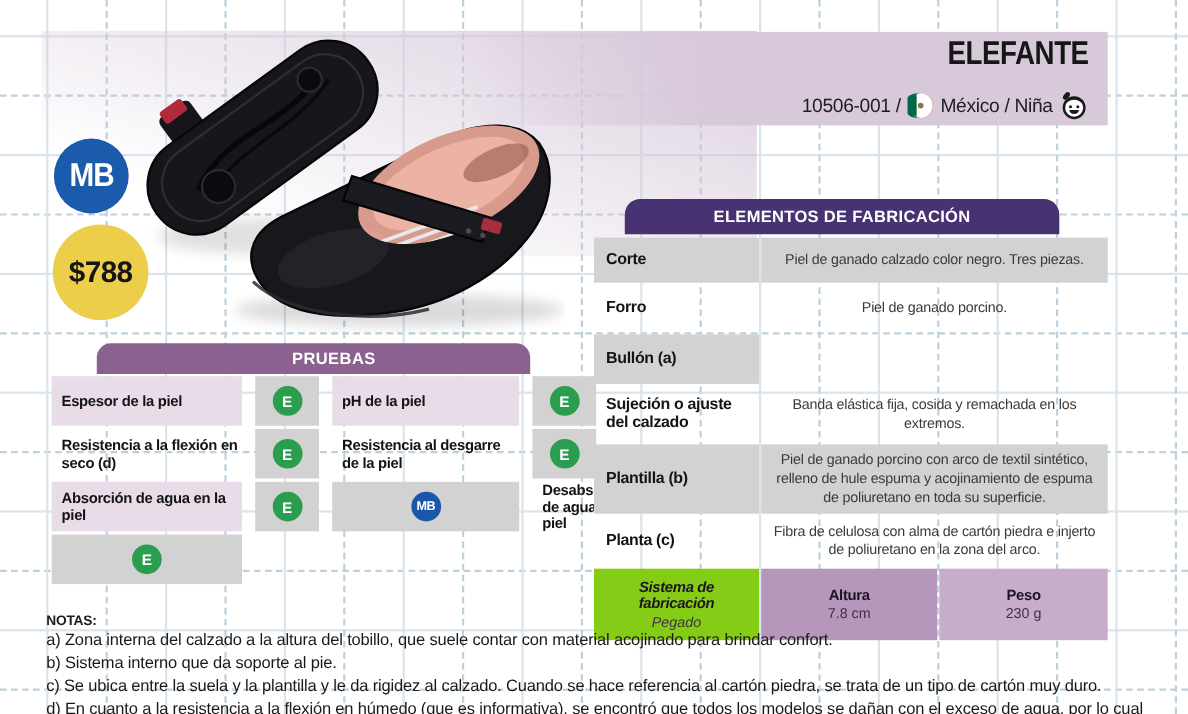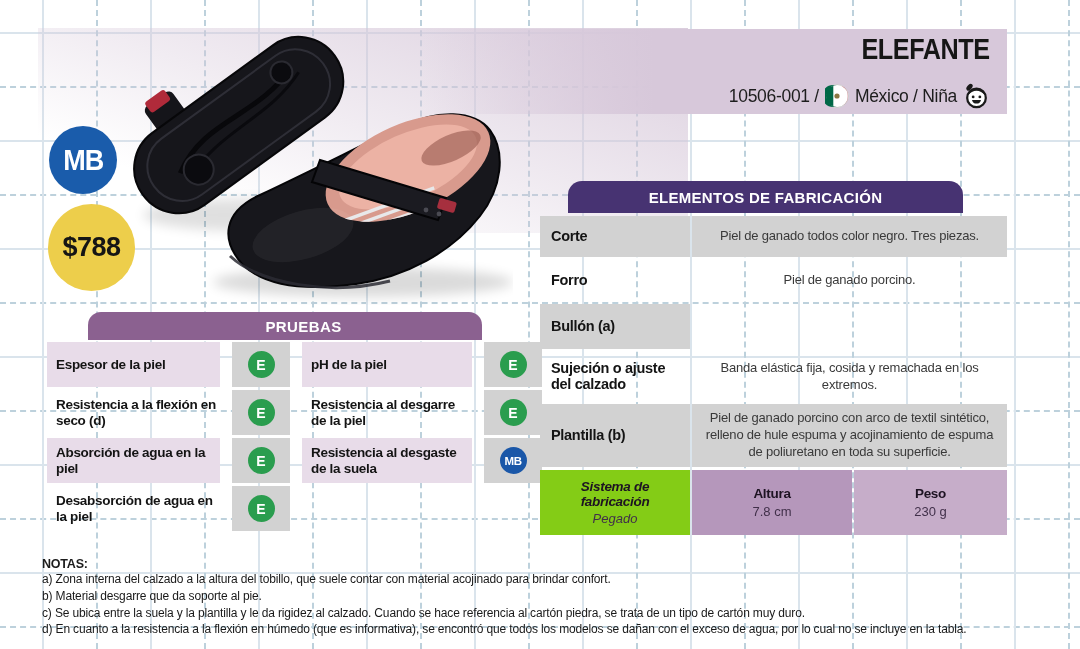--- a/index.html
+++ b/index.html
@@ -78,21 +78,21 @@
     justify-content:center; text-align:center; padding:2px 6px; }
   .sum-cell:nth-child(1){ background:#84cc16;font-style:italic; }
   .sum-cell:nth-child(2){ background:#b597bb; }
   .sum-cell:nth-child(3){ background:#c6adc9; }
   .sum-label { font-weight:bold; font-size:13.5px; line-height:1.12; color:#1d1322; letter-spacing:-.3px; }
   .sum-value { font-size:13px; color:#41304a; margin-top:2px; }
 
   
   #notas { left:42px; top:557px; width:1010px; z-index:2; }
   #notas-title { font-weight:bold; font-size:12.5px; letter-spacing:-.2px; }
-  .nota { font-size:12px; line-height:1.4; letter-spacing:-.15px; color:#191919; }
+  .nota { font-size:15px; line-height:1.4; letter-spacing:-.15px; color:#191919; }
 </style>
 </head>
 <body>
 
 <div id="page">
   <div id="grid">
       <div class="gl-h" style="top: 32px;"></div>
       <div class="gl-h dash" style="top: 86px;"></div>
       <div class="gl-h" style="top: 140px;"></div>
       <div class="gl-h dash" style="top: 194px;"></div>
@@ -221,71 +221,74 @@
         </div>
       <div class="test-label">Resistencia al desgarre de la piel</div>
       <div class="badge-cell">
           <span class="grade e">E</span>
         </div>
 
       <div class="test-label alt">Absorción de agua en la piel</div>
       <div class="badge-cell">
           <span class="grade e">E</span>
         </div>
-      <div class="test-label alt">Resistencia al desgaste de la suela</div>
       <div class="badge-cell">
           <span class="grade mb">MB</span>
         </div>
 
       <div class="test-label">Desabsorción de agua en la piel</div>
       <div class="badge-cell">
           <span class="grade e">E</span>
         </div>
       <div class="badge-cell empty"></div>
       <div class="badge-cell empty"></div>
     </div>
   </div>
 
   <div class="layer" id="fab">
     <div id="fab-header">ELEMENTOS DE FABRICACIÓN</div>
     <div class="fab-row gray">
       <div class="fab-label">Corte</div>
-      <div class="fab-value">Piel de ganado todos color negro. Tres piezas.</div>
+      <div class="fab-value">Piel de ganado calzado color negro. Tres piezas.</div>
     </div>
     <div class="fab-row">
       <div class="fab-label">Forro</div>
       <div class="fab-value">Piel de ganado porcino.</div>
     </div>
     <div class="fab-row gray">
       <div class="fab-label">Bullón (a)</div>
     </div>
     <div class="fab-row">
       <div class="fab-label">Sujeción o ajuste del calzado</div>
       <div class="fab-value">Banda elástica fija, cosida y remachada en los extremos.</div>
     </div>
     <div class="fab-row gray">
       <div class="fab-label">Plantilla (b)</div>
       <div class="fab-value">Piel de ganado porcino con arco de textil sintético, relleno de hule espuma y acojinamiento de espuma de poliuretano en toda su superficie.</div>
+    </div>
+    <div class="fab-row">
+      <div class="fab-label">Planta (c)</div>
+      <div class="fab-value">Fibra de celulosa con alma de cartón piedra e injerto de poliuretano en la zona del arco.</div>
     </div>
     <div id="fab-summary">
       <div class="sum-cell">
         <span class="sum-label">Sistema de fabricación</span>
         <span class="sum-value">Pegado</span>
       </div>
       <div class="sum-cell">
         <span class="sum-label">Altura</span>
         <span class="sum-value">7.8 cm</span>
       </div>
       <div class="sum-cell">
         <span class="sum-label">Peso</span>
         <span class="sum-value">230 g</span>
       </div>
     </div>
   </div>
 
   <div class="layer" id="notas">
     <div id="notas-title">NOTAS:</div>
     <div class="nota">a) Zona interna del calzado a la altura del tobillo, que suele contar con material acojinado para brindar confort.</div>
-    <div class="nota">b) Material desgarre que da soporte al pie.</div>
+    <div class="nota">b) Sistema interno que da soporte al pie.</div>
     <div class="nota">c) Se ubica entre la suela y la plantilla y le da rigidez al calzado. Cuando se hace referencia al cartón piedra, se trata de un tipo de cartón muy duro.</div>
     <div class="nota">d) En cuanto a la resistencia a la flexión en húmedo (que es informativa), se encontró que todos los modelos se dañan con el exceso de agua, por lo cual no se incluye en la tabla.</div>
   </div>
 </div>
 
 </body></html>

